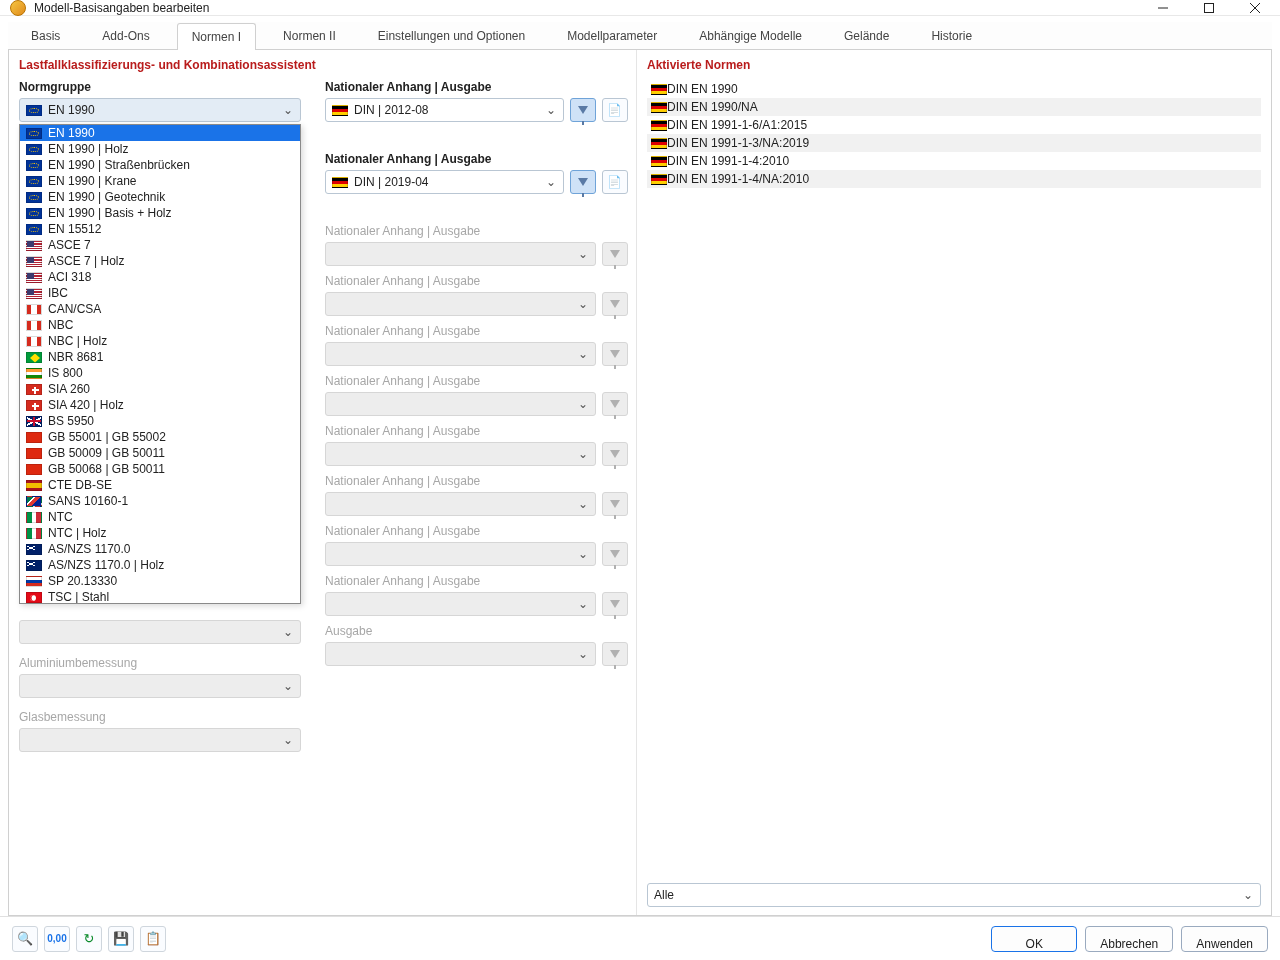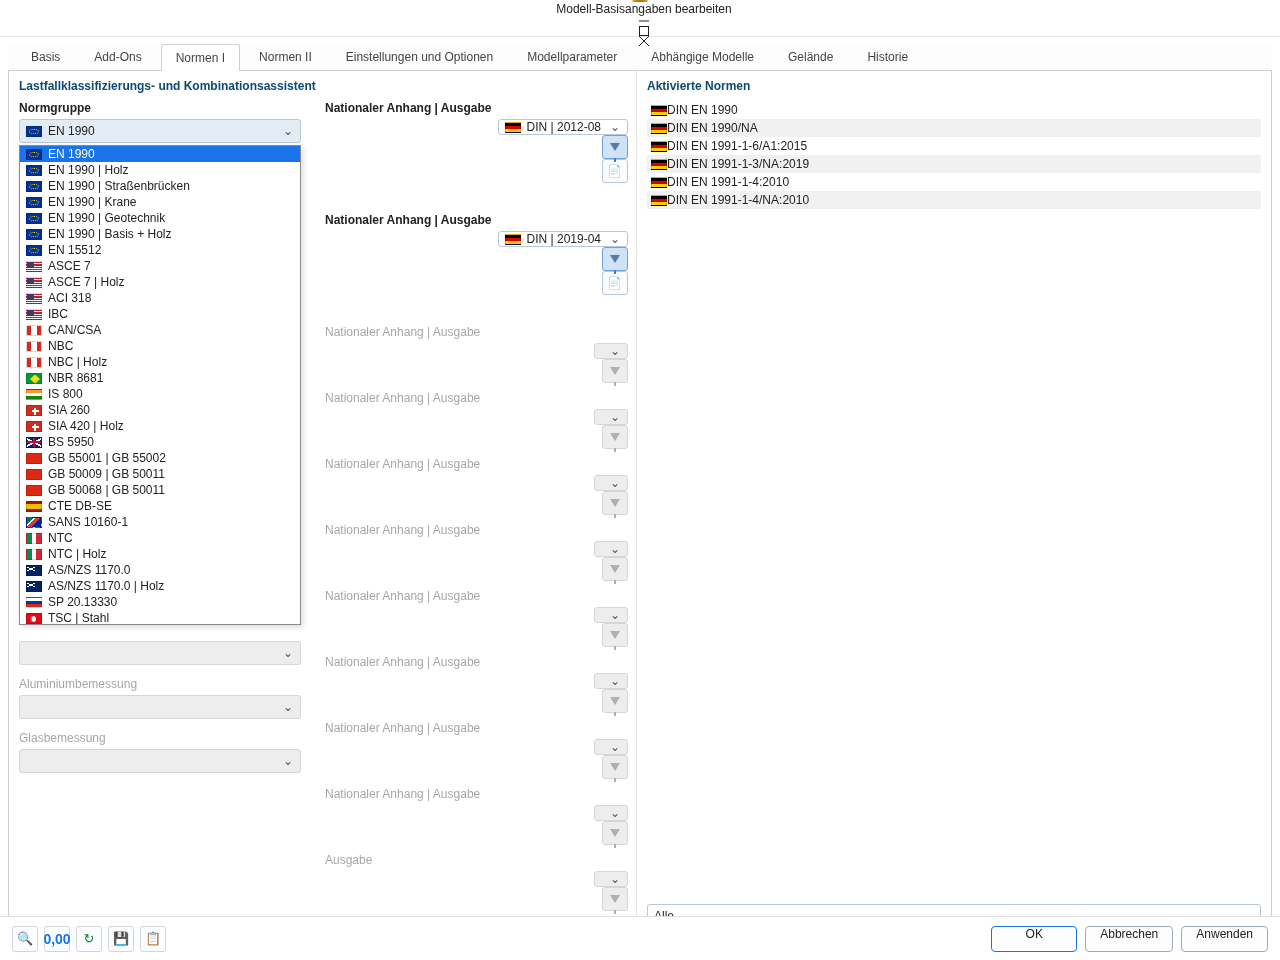--- a/index.html
+++ b/index.html
@@ -1,36 +1,36 @@
 <!DOCTYPE html>
 <html><head>
 <meta charset="utf-8">
 <style>
   * { box-sizing: border-box; font-family: "Segoe UI", Tahoma, sans-serif; }
   body { margin: 0; background: #fff; width: 1280px; height: 960px; overflow: hidden; font-size: 12px; color: #222; }
 
   
-  .titlebar { height: 37px; display: flex; align-items: center; padding: 0 2px 0 10px; border-bottom: 1px solid #e8e8e8; flex-direction: column; }
+  .titlebar { height: 16px; display: flex; align-items: center; padding: 0 2px 0 10px; border-bottom: 1px solid #e8e8e8; }
   .titlebar .app-icon { width: 16px; height: 16px; margin-right: 8px; border-radius: 50%; background: linear-gradient(135deg,#f5c542,#e08b1c); border:1px solid #b97300; position:relative; }
   .titlebar .title { flex: 1; }
   .winbtn { width: 46px; height: 32px; display: flex; align-items: center; justify-content: center; }
   .winbtn svg { width: 10px; height: 10px; }
 
   
   .outer-pad { padding: 6px 8px 0 8px; }
-  .tabs { display: flex; gap: 4px; border-bottom: 1px solid #d0d0d0; padding-left: 8px; background:#fdfdfd; }
+  .tabs { display: flex; gap: 12px; border-bottom: 1px solid #d0d0d0; padding-left: 8px; background:#fdfdfd; }
   .tab { padding: 6px 14px; color: #444; border: 1px solid transparent; border-bottom: none; cursor: default; }
   .tab.active { background: #fff; border-color: #d0d0d0; border-radius: 3px 3px 0 0; position: relative; top: 1px; }
 
   
   .panel { border: 1px solid #d0d0d0; border-top: none; height: 866px; display: flex; background: #fff; }
   .left { width: 628px; padding: 6px 8px 8px 10px; border-right: 1px solid #e5e5e5; display:flex; flex-direction:column; }
   .right { flex: 1; padding: 6px 10px 8px 10px; display:flex; flex-direction:column; }
 
-  .section-title { color: #0c4a6e; font-weight: 600; margin: 2px 0 8px 0; }
+  .section-title { color: #b91c1c; font-weight: 600; margin: 2px 0 8px 0; }
 
   .cols { display: flex; gap: 16px; }
   .col-l { width: 290px; position: relative; }
   .col-r { flex: 1; }
 
   .field-label { font-weight: 600; margin-bottom: 4px; }
   .field-label.disabled { color: #a7a7a7; font-weight: 500; }
 
   .combo { height: 24px; border: 1px solid #b9c6d3; border-radius: 3px; background: #fff; display: flex; align-items: center; padding: 0 4px 0 6px; gap: 6px; }
   .combo.active-blue { background: #e3ecf5; }
@@ -67,42 +67,42 @@
   .flag-es { background: linear-gradient(#aa151b 25%, #f1bf00 25% 75%, #aa151b 75%); }
   .flag-za { background: linear-gradient(135deg,#007a4d 30%,#fff 30% 35%,#de3831 35% 60%,#002395 60%);}
   .flag-it { background: linear-gradient(90deg,#009246 33%,#fff 33% 66%,#ce2b37 66%);}
   .flag-au { background:#012169; position:relative;}
   .flag-au::after{content:"";position:absolute;left:0;top:0;width:8px;height:6px;background:linear-gradient(27deg,transparent 44%,#fff 44% 56%,transparent 56%),linear-gradient(-27deg,transparent 44%,#fff 44% 56%,transparent 56%),#012169;}
   .flag-ru { background: linear-gradient(#fff 33%,#0039a6 33% 66%,#d52b1e 66%);}
   .flag-tr { background:#e30a17; position:relative;}
   .flag-tr::after{content:"";position:absolute;left:3px;top:2px;width:6px;height:6px;border-radius:50%;background:#fff;box-shadow:1.5px 0 0 0 #e30a17 inset;}
 
   
-  .annex-row { display:flex; align-items:flex-end; margin-bottom: 30px; flex-direction: column; }
+  .annex-row { display:flex; gap:6px; align-items:flex-end; margin-bottom: 30px; }
   .annex-row.tight { margin-bottom: 8px; }
   .annex-row .combo { flex:1; }
   .iconbtn { width: 26px; height: 24px; border: 1px solid #b9c6d3; border-radius: 3px; background: #fafcff; display:flex; align-items:center; justify-content:center; }
   .iconbtn.selected { background:#cfe2f7; border-color:#6fa3d8; }
   .iconbtn.disabled { border-color:#d6d6d6; background:#ededed; color:#aaa; }
   .funnel { width:0;height:0;border-left:5px solid transparent;border-right:5px solid transparent;border-top:8px solid #5a7aa5; position:relative;}
   .funnel::after{content:"";position:absolute;left:-1px;top:7px;width:2px;height:4px;background:#5a7aa5;}
   .iconbtn.disabled .funnel{border-top-color:#b0b0b0;} .iconbtn.disabled .funnel::after{background:#b0b0b0;}
   .combo.disabled .val { color:#888; }
 
   
   .norm-list { flex:1; overflow:auto; }
   .norm-item { display:flex; align-items:center; padding:2px 4px; height:18px;}
   .norm-item:nth-child(even){ background:#f1f1f1; }
   .right .bottom-combo { margin-top:auto; }
 
   
   .footer { position:absolute; left:0; right:0; bottom:0; height:44px; border-top:1px solid #e0e0e0; display:flex; align-items:center; padding:0 12px; background:#fff;}
   .toolbtn { width:26px; height:26px; border:1px solid #cfd6dd; border-radius:3px; background:#fafcff; margin-right:6px; display:flex; align-items:center; justify-content:center; font-size:13px;}
   .spacer { flex:1; }
-  .btn { min-width:86px; height:26px; border:1px solid #9aaabf; border-radius:4px; background:#fdfdfd; margin-left:8px; display:flex; align-items:flex-start; justify-content:center; padding:0 14px;}
+  .btn { min-width:86px; height:26px; border:1px solid #9aaabf; border-radius:4px; background:#fdfdfd; margin-left:8px; display:flex; align-items:flex-end; justify-content:center; padding:0 14px;}
   .btn.primary { border-color:#1a73e8; }
 </style>
 </head>
 <body>
 
 <div class="titlebar">
   <span class="app-icon"></span>
   <span class="title">Modell-Basisangaben bearbeiten</span>
   <div class="winbtn">
       <svg viewBox="0 0 10 10">
@@ -447,21 +447,21 @@
       <div class="combo bottom-combo">
         <span class="val">Alle</span>
         <span class="chev">⌄</span>
       </div>
     </div>
   </div>
 </div>
 
 <div class="footer">
   <div class="toolbtn">🔍</div>
-  <div class="toolbtn" style="color:#1a73e8;font-size:14px;font-weight:600;">0,00</div>
+  <div class="toolbtn" style="color:#1a73e8;font-size:10px;font-weight:600;">0,00</div>
   <div class="toolbtn" style="color:#0a8a2a;">↻</div>
   <div class="toolbtn">💾</div>
   <div class="toolbtn">📋</div>
   <div class="spacer"></div>
   <div class="btn primary">
       <span>OK</span>
     </div>
   <div class="btn">
       <span>Abbrechen</span>
     </div>

